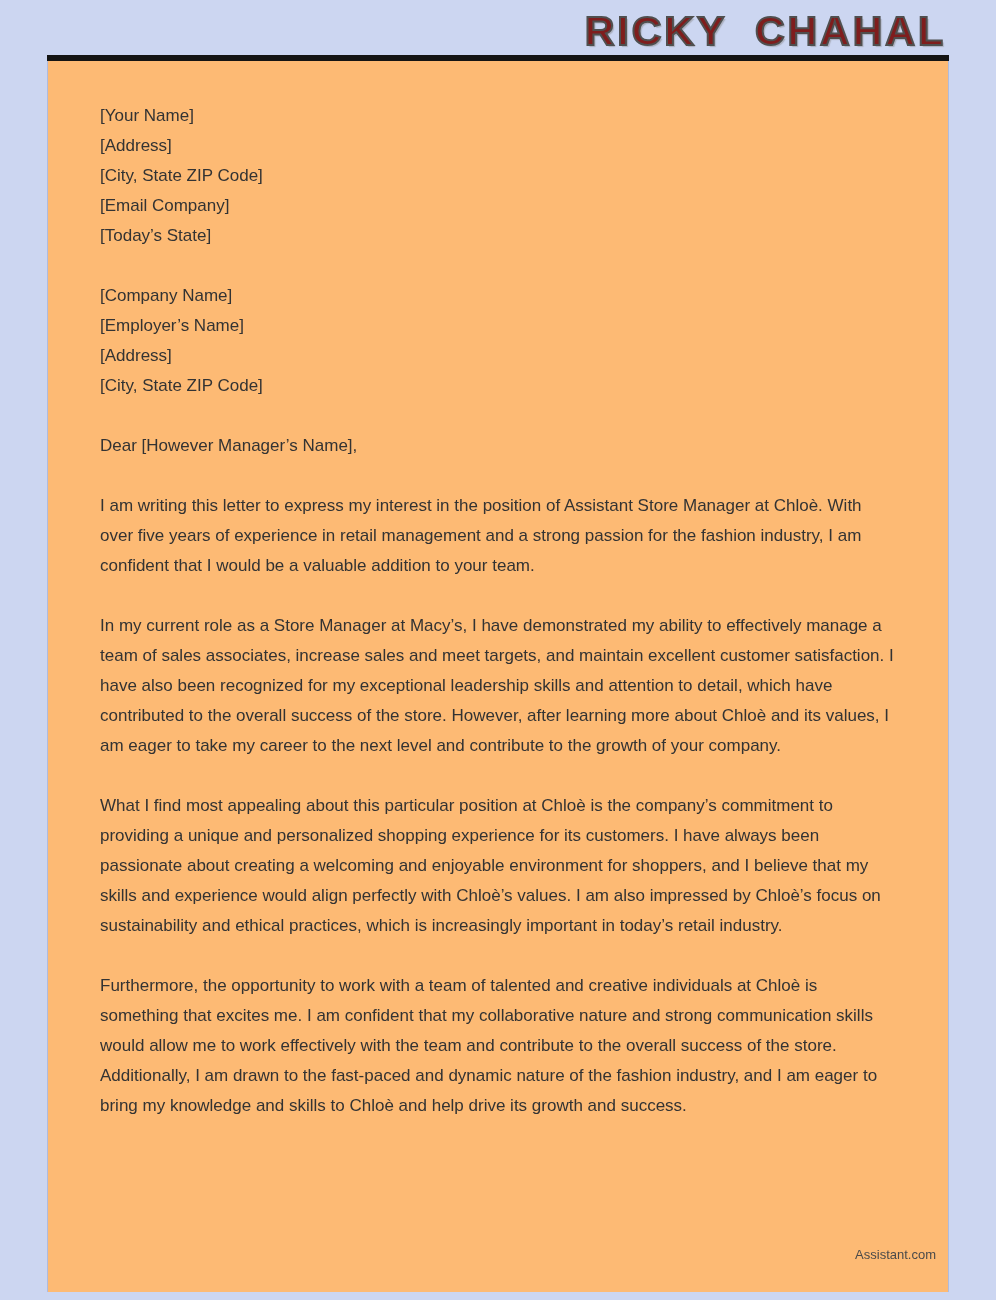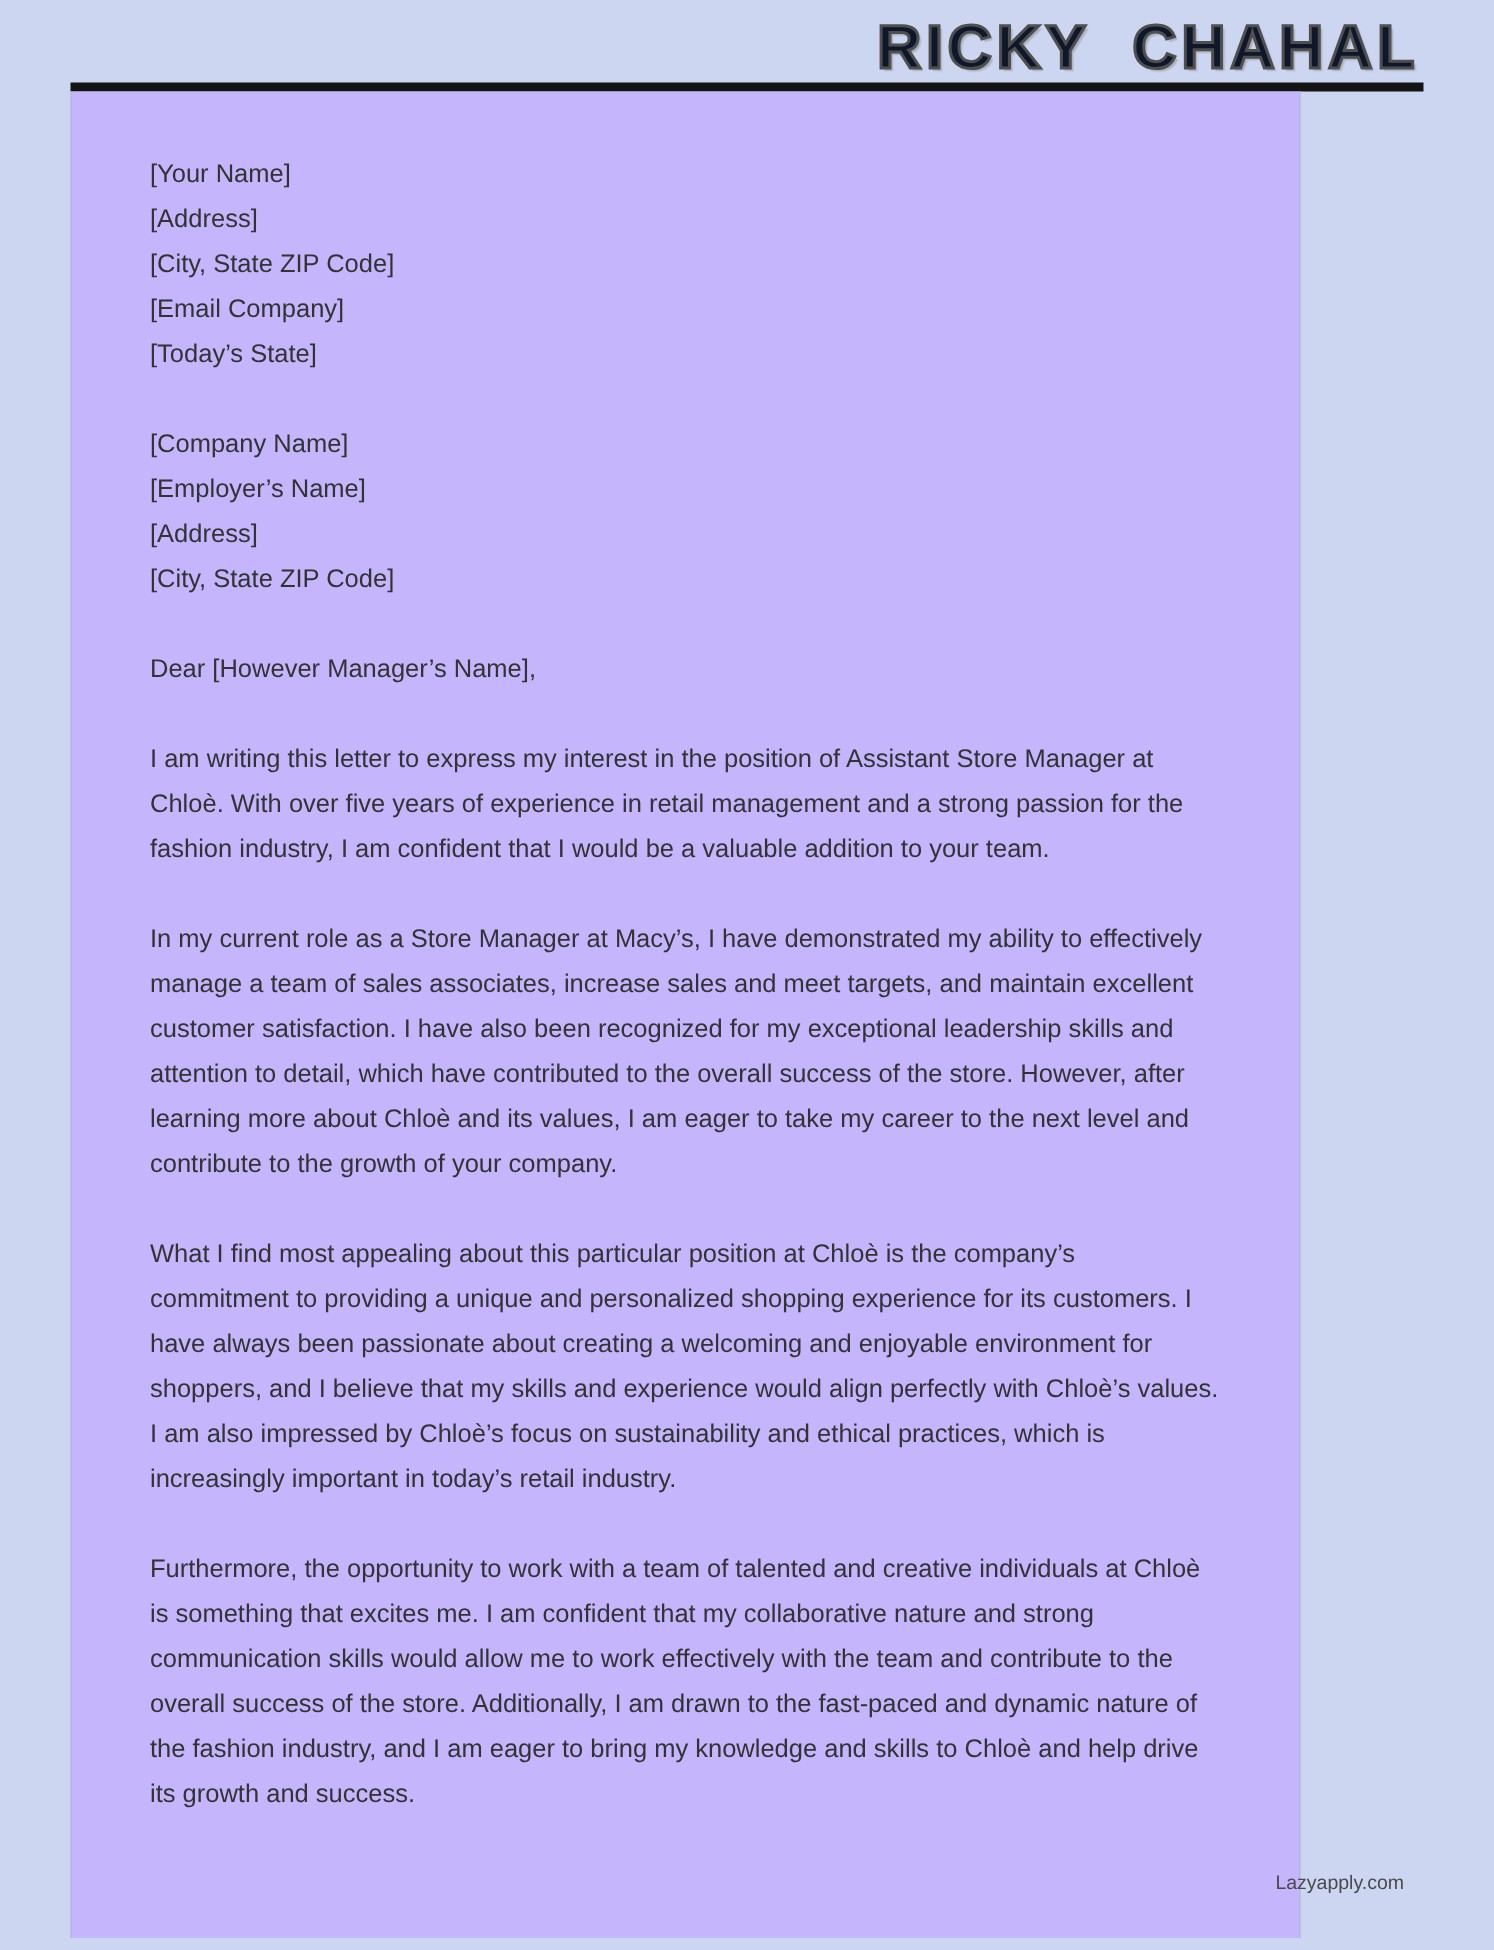--- a/index.html
+++ b/index.html
@@ -12,41 +12,41 @@
     font-family: "Liberation Sans", sans-serif;
   }
   .brand-name {
     position: absolute;
     top: 8px;
     right: 50px;
     font-size: 41px;
     font-weight: bold;
     letter-spacing: 3px;
     word-spacing: 14px;
-    color: #0f172a;
+    color: #7f1d1d;
     -webkit-text-stroke: 2px #4f4f4f;
     text-shadow: 2px 2px 1px rgba(130,130,130,0.45);
     font-family: "Liberation Sans", sans-serif;
     white-space: nowrap;
   }
   .header-rule {
     position: absolute;
     left: 47px;
     top: 55px;
     width: 902px;
     height: 6px;
     background: #141414;
   }
   .page {
     position: absolute;
     left: 47px;
     top: 61px;
-    width: 820px;
+    width: 902px;
     height: 1231px;
-    background: #c4b5fd;
+    background: #fdba74;
     border-left: 1px solid #aebbdf;
     border-right: 1px solid #aebbdf;
     box-sizing: border-box;
     overflow: hidden;
   }
   .letter {
     padding: 40px 52px 0 52px;
     font-size: 17px;
     line-height: 30px;
     color: #333333;
@@ -93,13 +93,13 @@
     <div class="block">In my current role as a Store Manager at Macy’s, I have demonstrated my ability to effectively manage a team of sales associates, increase sales and meet targets, and maintain excellent customer satisfaction. I have also been recognized for my exceptional leadership skills and attention to detail, which have contributed to the overall success of the store. However, after learning more about Chloè and its values, I am eager to take my career to the next level and contribute to the growth of your company.</div>
 
     <div class="block">What I find most appealing about this particular position at Chloè is the company’s commitment to providing a unique and personalized shopping experience for its customers. I have always been passionate about creating a welcoming and enjoyable environment for shoppers, and I believe that my skills and experience would align perfectly with Chloè’s values. I am also impressed by Chloè’s focus on sustainability and ethical practices, which is increasingly important in today’s retail industry.</div>
 
     <div class="block">Furthermore, the opportunity to work with a team of talented and creative individuals at Chloè is something that excites me. I am confident that my collaborative nature and strong communication skills would allow me to work effectively with the team and contribute to the overall success of the store. Additionally, I am drawn to the fast-paced and dynamic nature of the fashion industry, and I am eager to bring my knowledge and skills to Chloè and help drive its growth and success.</div>
 
 
   </div>
 </div>
 
-<div class="watermark">Lazyapply.com</div>
+<div class="watermark">Assistant.com</div>
 
 </body></html>

